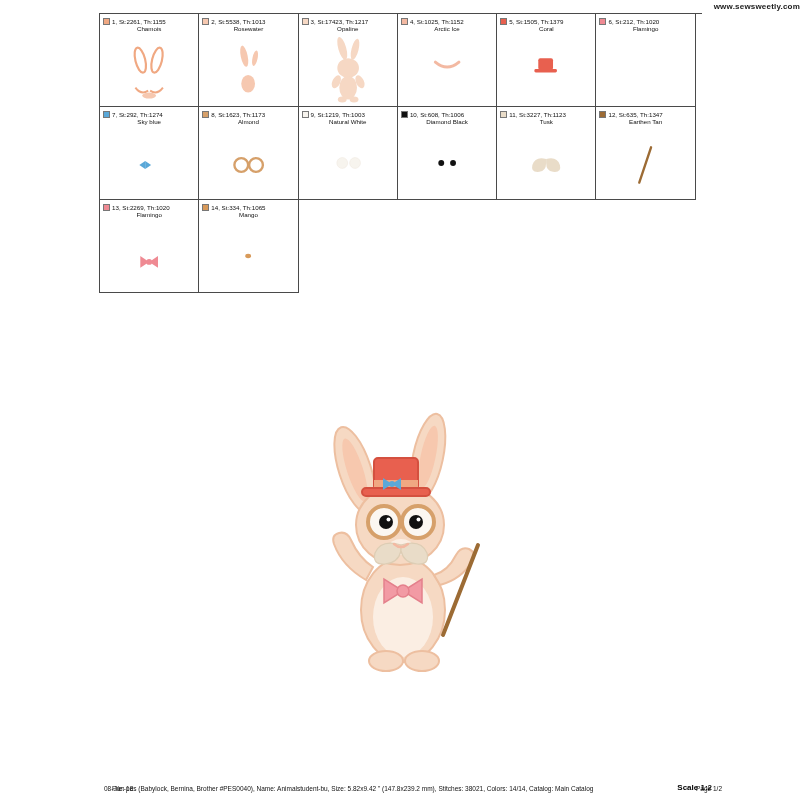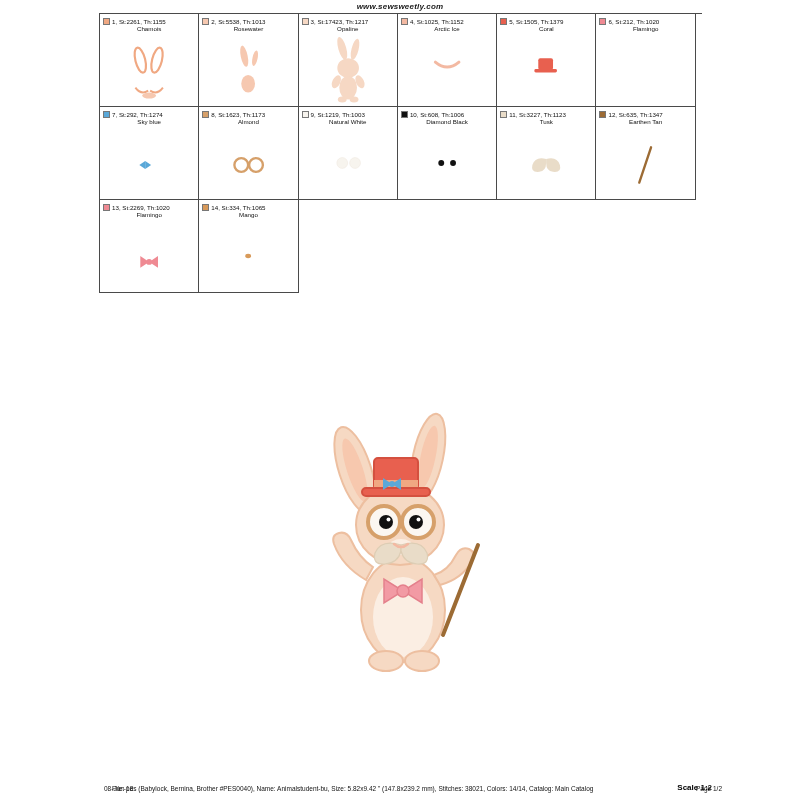--- a/index.html
+++ b/index.html
@@ -15,26 +15,25 @@
     color: #000000;
     overflow: hidden;
   }
 
   
   .site-url {
     position: absolute;
     top: 2px;
     left: 0;
     width: 800px;
-    text-align: center;
+    text-align: right;
     font-size: 8px;
     font-weight: bold;
     color: #1a1a1a;
     letter-spacing: 0.2px;
-    font-style: italic;
   }
 
   
   .chart {
     position: absolute;
     left: 99px;
     top: 13px;
     width: 602px;
     display: flex;
     flex-wrap: wrap;

